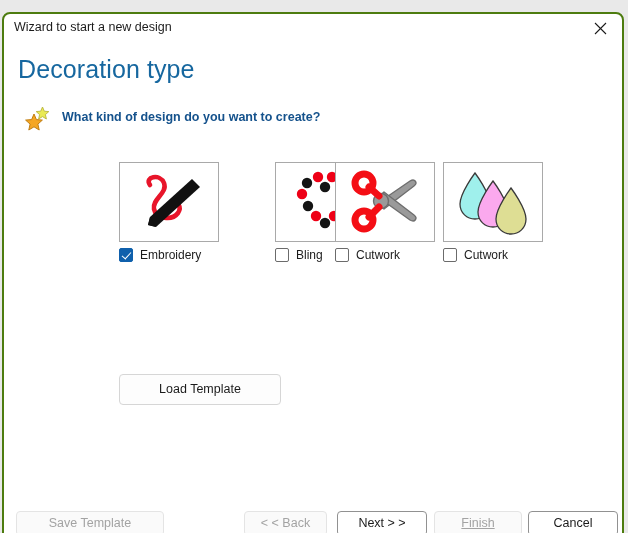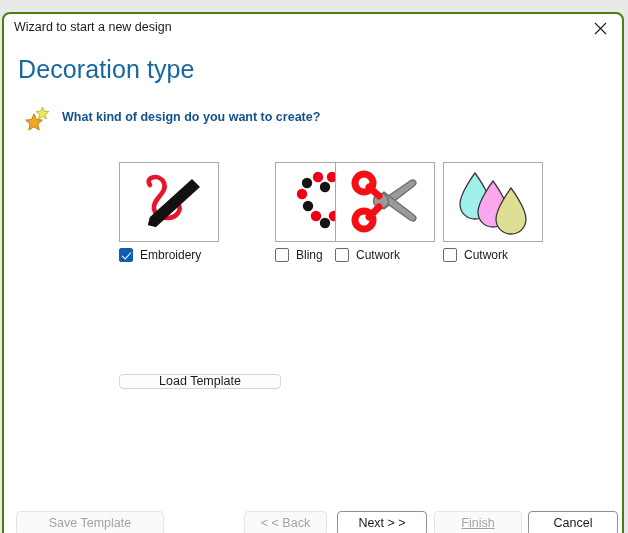--- a/index.html
+++ b/index.html
@@ -185,21 +185,21 @@
     background: #fafafa;
     border-color: #e4e4e4;
     cursor: default;
   }
 
   .load-template {
     position: absolute;
     left: 115px;
     top: 360px;
     width: 162px;
-    height: 15px;
+    height: 31px;
   }
 
   
   .footer {
     position: absolute;
     left: 0;
     top: 497px;
     width: 622px;
     height: 28px;
   }

